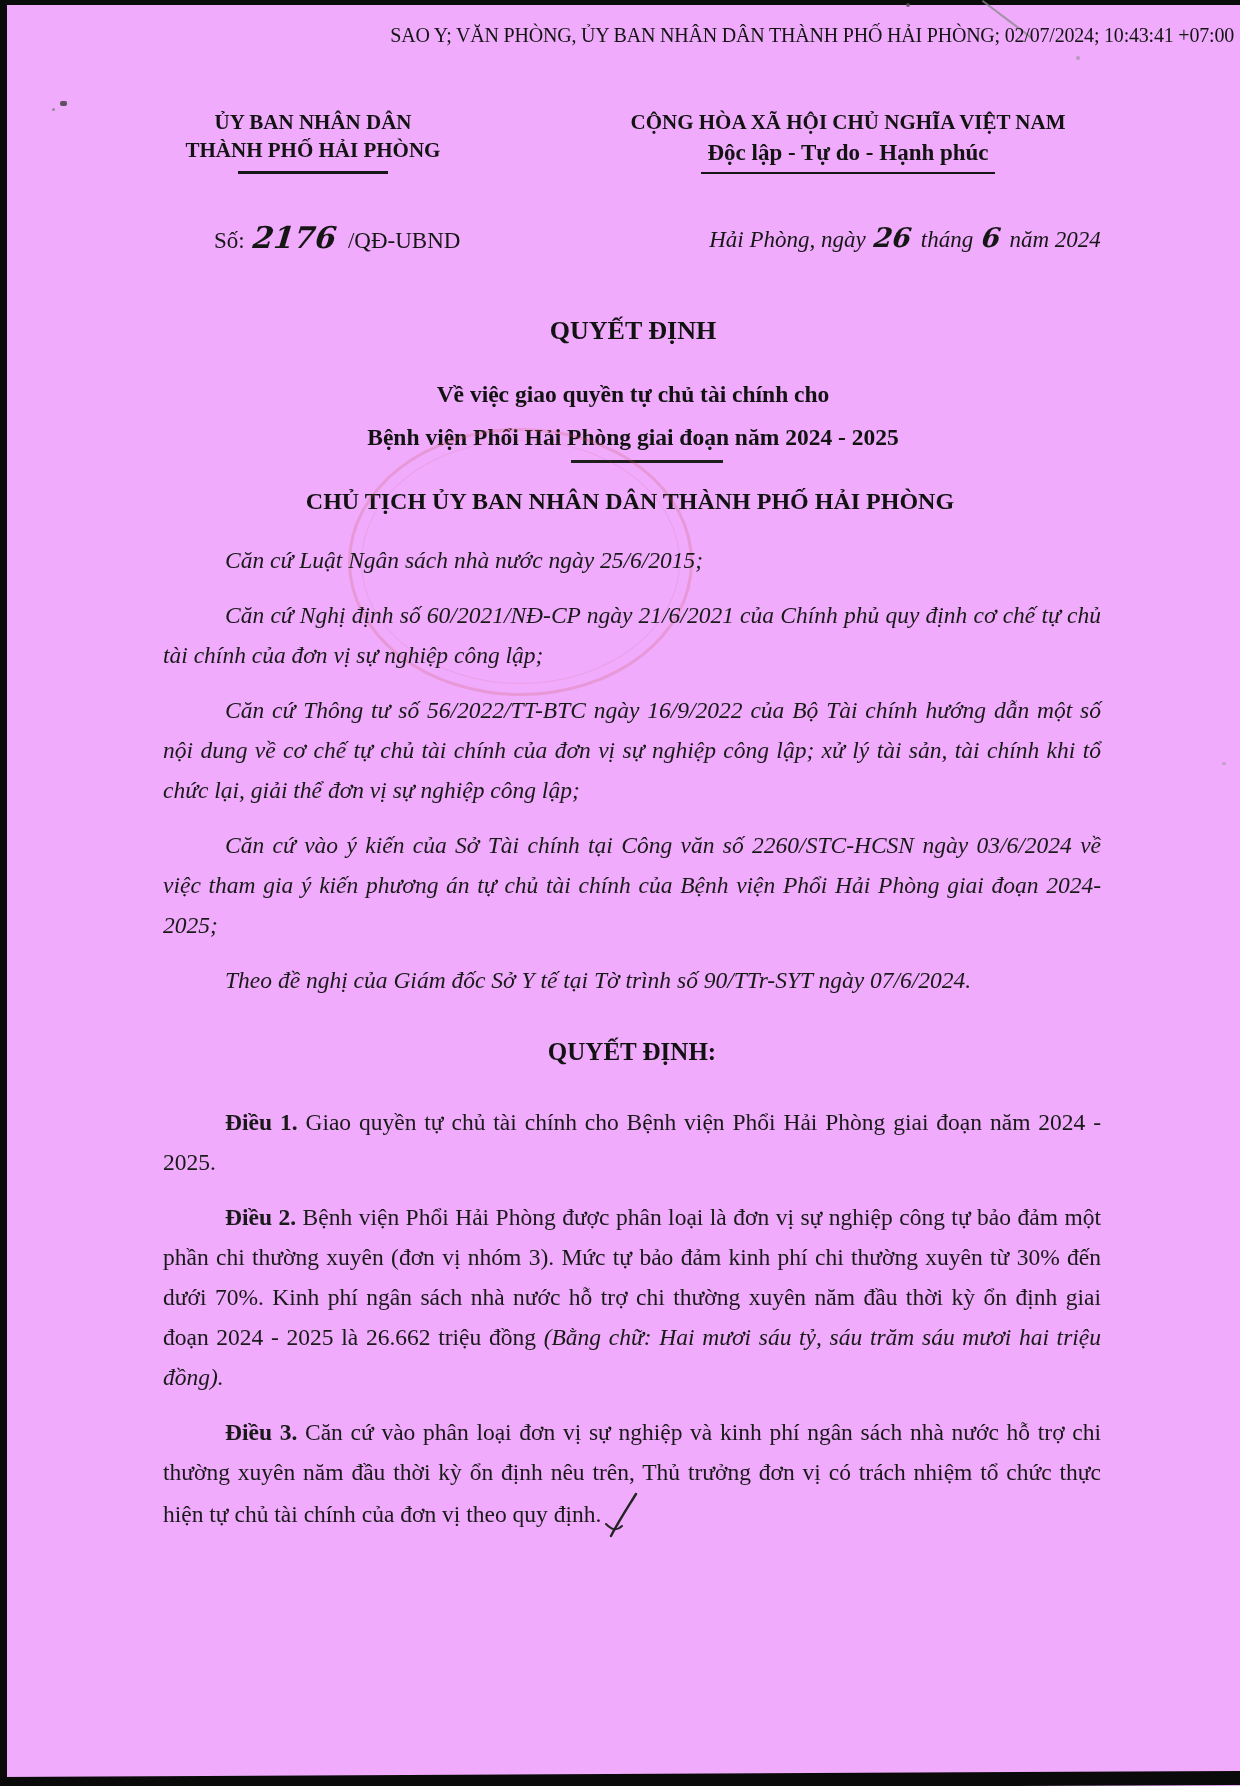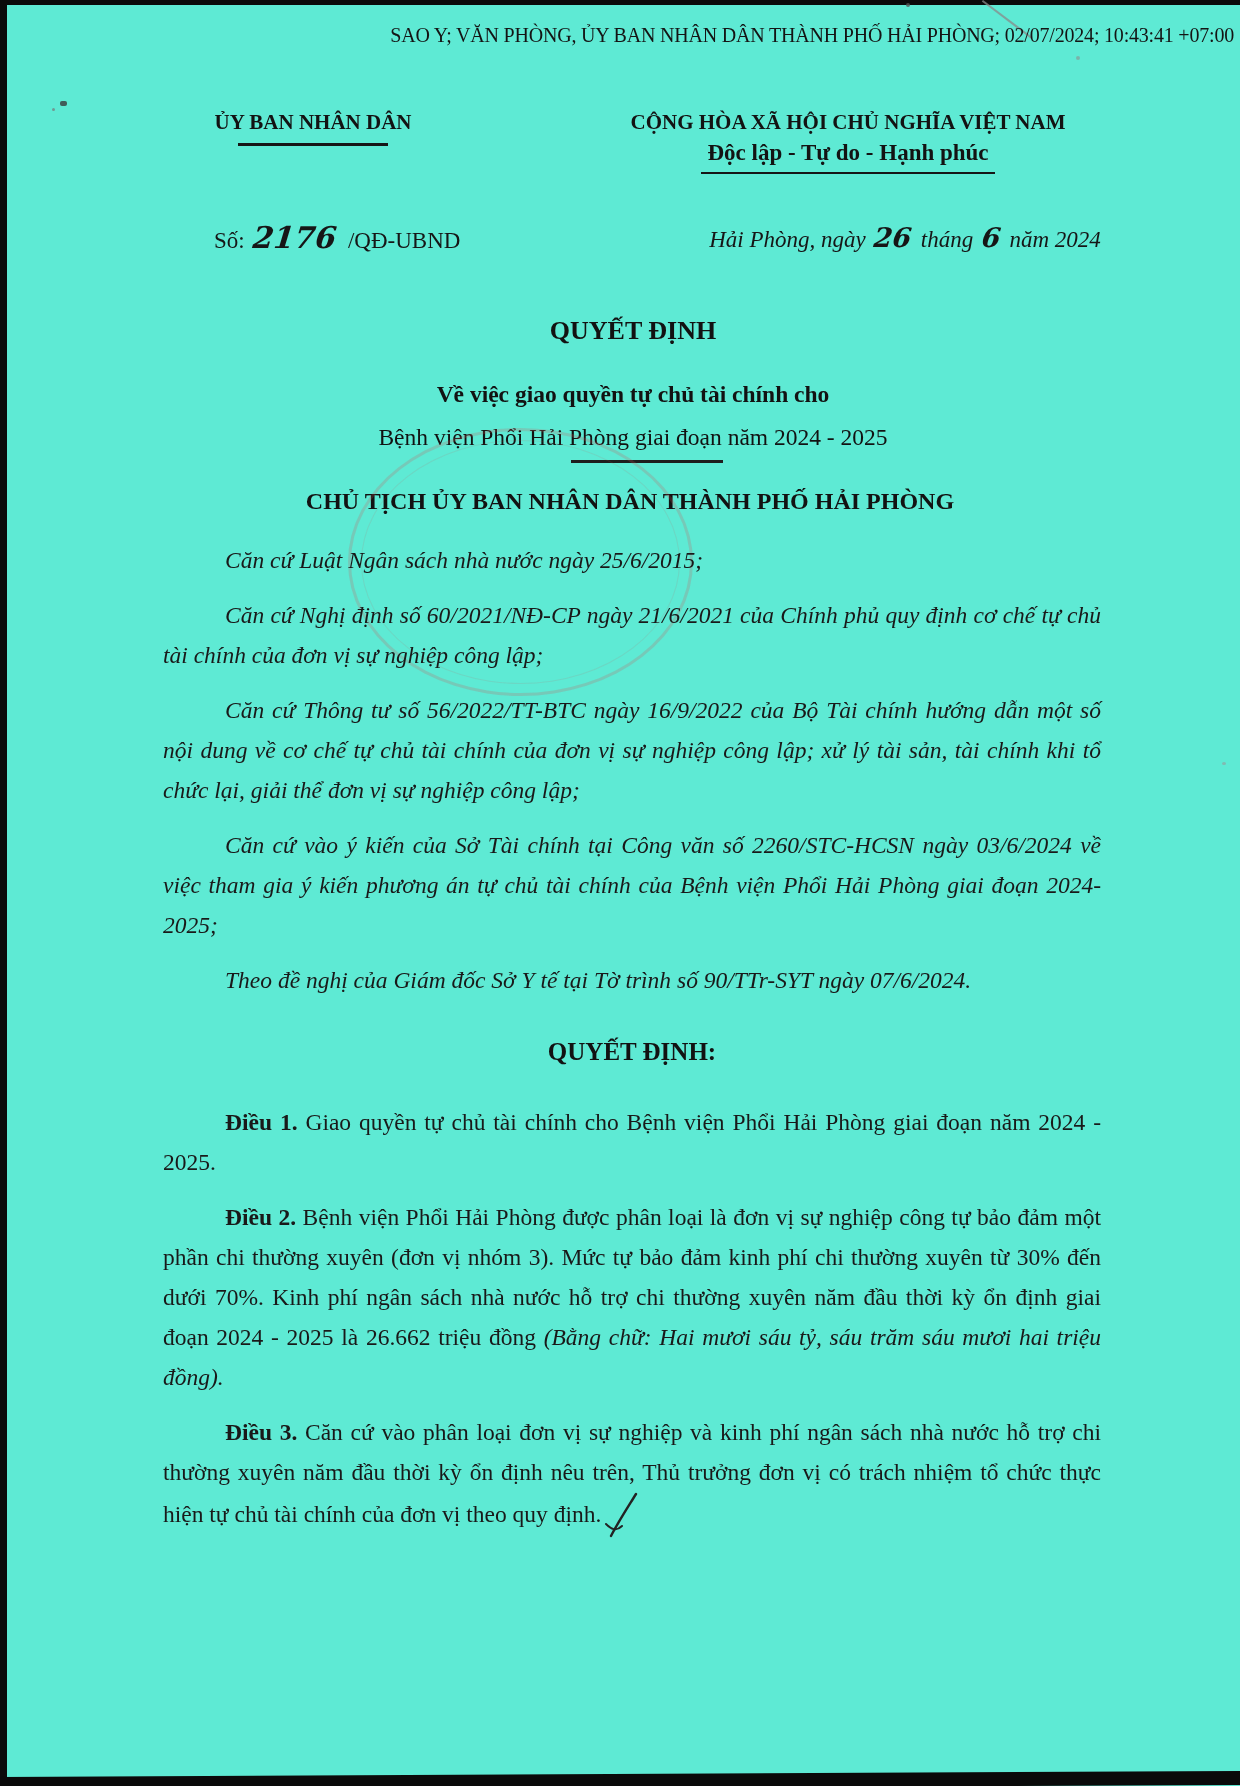--- a/index.html
+++ b/index.html
@@ -2,21 +2,21 @@
 <html lang="vi"><head>
 <meta charset="utf-8">
 <title>Scanned Decision Document</title>
 <style>
   * { margin: 0; padding: 0; box-sizing: border-box; }
   html, body { background: #e8e8e8; }
   .page {
     position: relative;
     width: 1240px; height: 1786px;
     margin: 0 auto;
-    background: #5eead4;
+    background: #f0abfc;
     color: #1b1b1b;
     font-family: "Liberation Serif", "DejaVu Serif", serif;
     overflow: hidden;
   }
   
   .edge-top    { position:absolute; left:0; top:0; width:100%; height:5px; background:#0b0b0b; }
   .edge-left   { position:absolute; left:0; top:0; width:7px; height:100%; background:#0b0b0b; }
   .edge-bottom { position:absolute; left:-12px; bottom:-5px; width:1270px; height:14px; background:#0a0a0a;
                  transform: rotate(-0.28deg); transform-origin: left center; }
   .scratch     { position:absolute; left:983px; top:0px; width:62px; height:2px; background:#8a8a8a;
@@ -48,21 +48,21 @@
   .national-line2 { display:inline-block; font-weight:bold; font-size:23px; margin-top:4px;
                     padding:0 6px 6px; border-bottom:2.5px solid #161616;text-align:right; }
   .dateline { position:absolute; left:655px; top:222px; width:500px; text-align:center;
               font-style:italic; font-size:23px; white-space:nowrap; color:#161616; }
   .dateline .handwritten { font-style:italic; font-size:27px; margin:0 3px; }
 
   
   .title-block { position:absolute; left:163px; top:316px; width:940px; text-align:center; color:#121212; }
   .title-main  { font-weight:bold; font-size:26px; line-height:30px; }
   .title-sub   { font-weight:bold; font-size:23.5px; line-height:30px; margin-top:33px; }
-  .title-sub2  { font-weight:normal; font-size:23.5px; line-height:30px; margin-top:13px; }
+  .title-sub2  { font-weight:bold; font-size:23.5px; line-height:30px; margin-top:13px; }
   .title-underline { width:152px; height:2.5px; background:#1e1e1e; margin:8px auto 0; transform:translateX(14px); }
 
   .authority-heading { position:absolute; left:120px; top:488px; width:1020px; text-align:center;
                        font-weight:bold; font-size:24px; color:#121212; }
 
   
   .stamp-circle { position:absolute; left:348px; top:428px; width:345px; height:268px;
                   border:3px solid rgba(205,85,85,0.22); border-radius:50%; }
   .stamp-circle-inner { position:absolute; left:10px; top:9px; right:10px; bottom:9px;
                   border:1px solid rgba(205,85,85,0.12); border-radius:50%; }
@@ -90,20 +90,21 @@
   <div class="speck-a"></div>
   <div class="speck-b"></div>
   <div class="speck-c"></div>
   <div class="speck-d"></div>
   <div class="speck-e"></div>
 
   <div class="certline">SAO Y; VĂN PHÒNG, ỦY BAN NHÂN DÂN THÀNH PHỐ HẢI PHÒNG; 02/07/2024; 10:43:41 +07:00</div>
 
   <div class="org-block">
     <div>ỦY BAN NHÂN DÂN</div>
+    <div>THÀNH PHỐ HẢI PHÒNG</div>
     <div class="org-underline"></div>
   </div>
 
   <div class="doc-number"><span>Số:</span><span class="handwritten">2176</span> <span>/QĐ-UBND</span></div>
 
   <div class="national-block">
     <div class="national-line1">CỘNG HÒA XÃ HỘI CHỦ NGHĨA VIỆT NAM</div>
     <div class="national-line2">Độc lập - Tự do - Hạnh phúc</div>
   </div>
 

